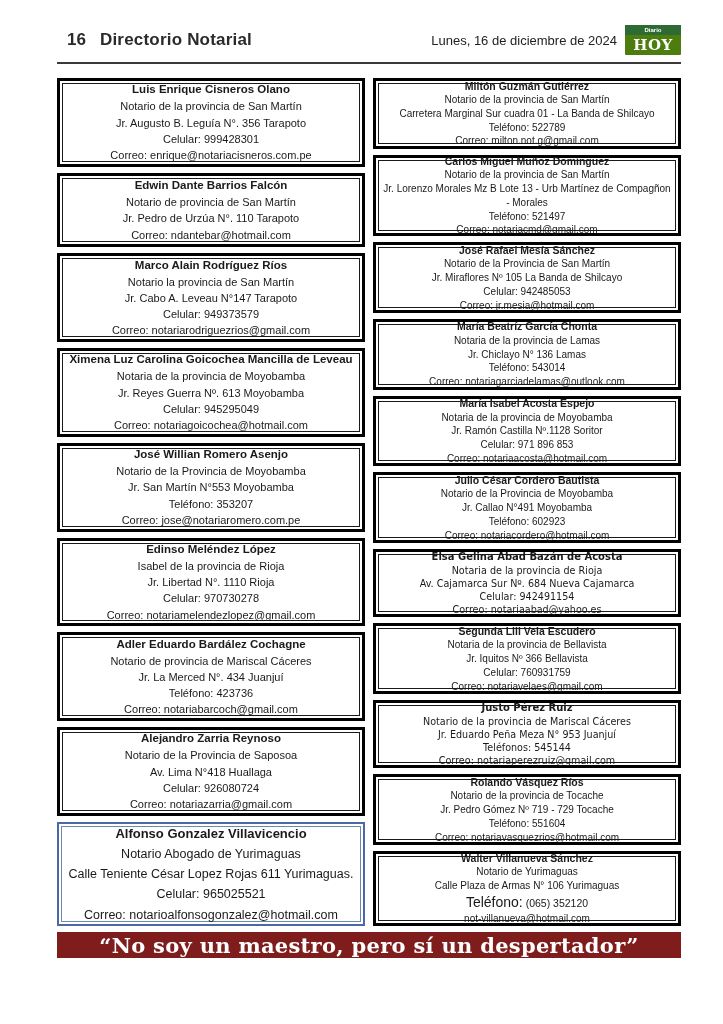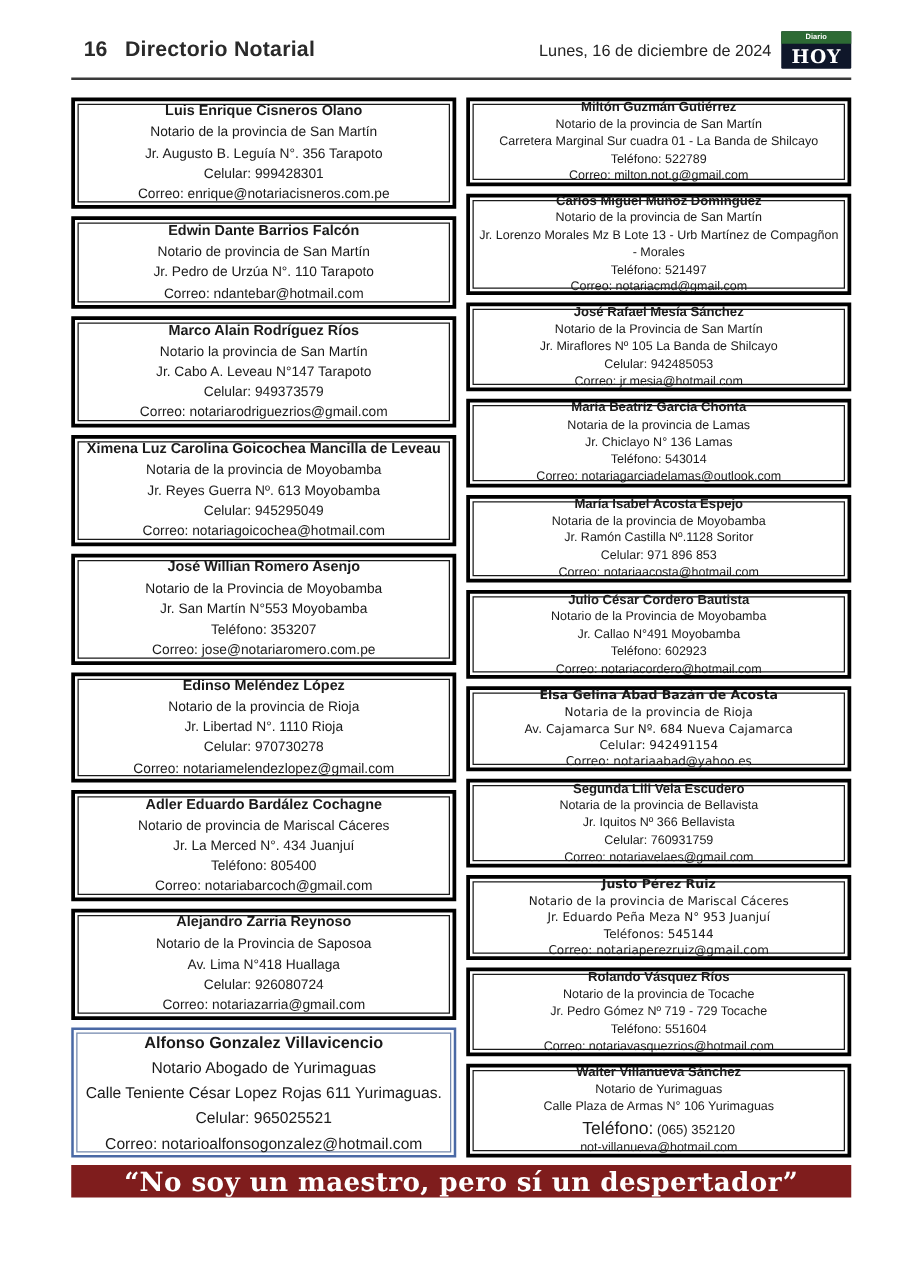--- a/index.html
+++ b/index.html
@@ -10,21 +10,21 @@
   }
   .page{padding:22px 42px 0 57px;}
 
   
   .header{display:flex;align-items:center;height:36px;}
   .hdr-left{display:flex;align-items:baseline;gap:14px;margin-left:10px;}
   .page-num{font-size:17px;font-weight:bold;color:#2a2a2a;}
   .page-title{font-size:17px;font-weight:bold;color:#2a2a2a;letter-spacing:.2px;}
   .hdr-right{margin-left:auto;display:flex;align-items:center;gap:8px;}
   .hdr-date{font-size:13px;color:#222;}
-  .logo{width:56px;height:30px;background:#0f172a;display:flex;flex-direction:column;
+  .logo{width:56px;height:30px;background:#4d7c0f;display:flex;flex-direction:column;
         align-items:center;justify-content:center;line-height:1;border-radius:1px;}
   .logo-top{font-size:6px;font-weight:bold;color:#ffffff;background:#2d6a34;
             width:100%;text-align:center;padding:2px 0;}
   .logo-main{font-size:15px;font-weight:bold;color:#ffffff;font-family:"DejaVu Serif",serif;
              letter-spacing:.5px;flex:1;display:flex;align-items:center;}
   .rule{border:none;border-top:2px solid #3a3a3a;margin:4px 0 0 0;}
 
   
   .grid{display:flex;gap:8px;margin-top:14px;height:848px;}
   .col{width:308px;display:flex;flex-direction:column;gap:6px;}
@@ -128,32 +128,32 @@
             <div class="n-name">José Willian Romero Asenjo</div>
             <div class="n-line">Notario de la Provincia de Moyobamba</div>
             <div class="n-line">Jr. San Martín N°553 Moyobamba</div>
             <div class="n-line">Teléfono: 353207</div>
             <div class="n-line">Correo: jose@notariaromero.com.pe</div>
           </div>
         </div>
         <div class="card">
           <div class="card-inner">
             <div class="n-name">Edinso Meléndez López</div>
-            <div class="n-line">Notario de la provincia de Rioja</div>
+            <div class="n-line">Isabel de la provincia de Rioja</div>
             <div class="n-line">Jr. Libertad N°. 1110 Rioja</div>
             <div class="n-line">Celular: 970730278</div>
             <div class="n-line">Correo: notariamelendezlopez@gmail.com</div>
           </div>
         </div>
         <div class="card">
           <div class="card-inner">
             <div class="n-name">Adler Eduardo Bardález Cochagne</div>
             <div class="n-line">Notario de provincia de Mariscal Cáceres</div>
             <div class="n-line">Jr. La Merced N°. 434 Juanjuí</div>
-            <div class="n-line">Teléfono: 805400</div>
+            <div class="n-line">Teléfono: 423736</div>
             <div class="n-line">Correo: notariabarcoch@gmail.com</div>
           </div>
         </div>
         <div class="card">
           <div class="card-inner">
             <div class="n-name">Alejandro Zarria Reynoso</div>
             <div class="n-line">Notario de la Provincia de Saposoa</div>
             <div class="n-line">Av. Lima N°418  Huallaga</div>
             <div class="n-line">Celular: 926080724</div>
             <div class="n-line">Correo: notariazarria@gmail.com</div>

